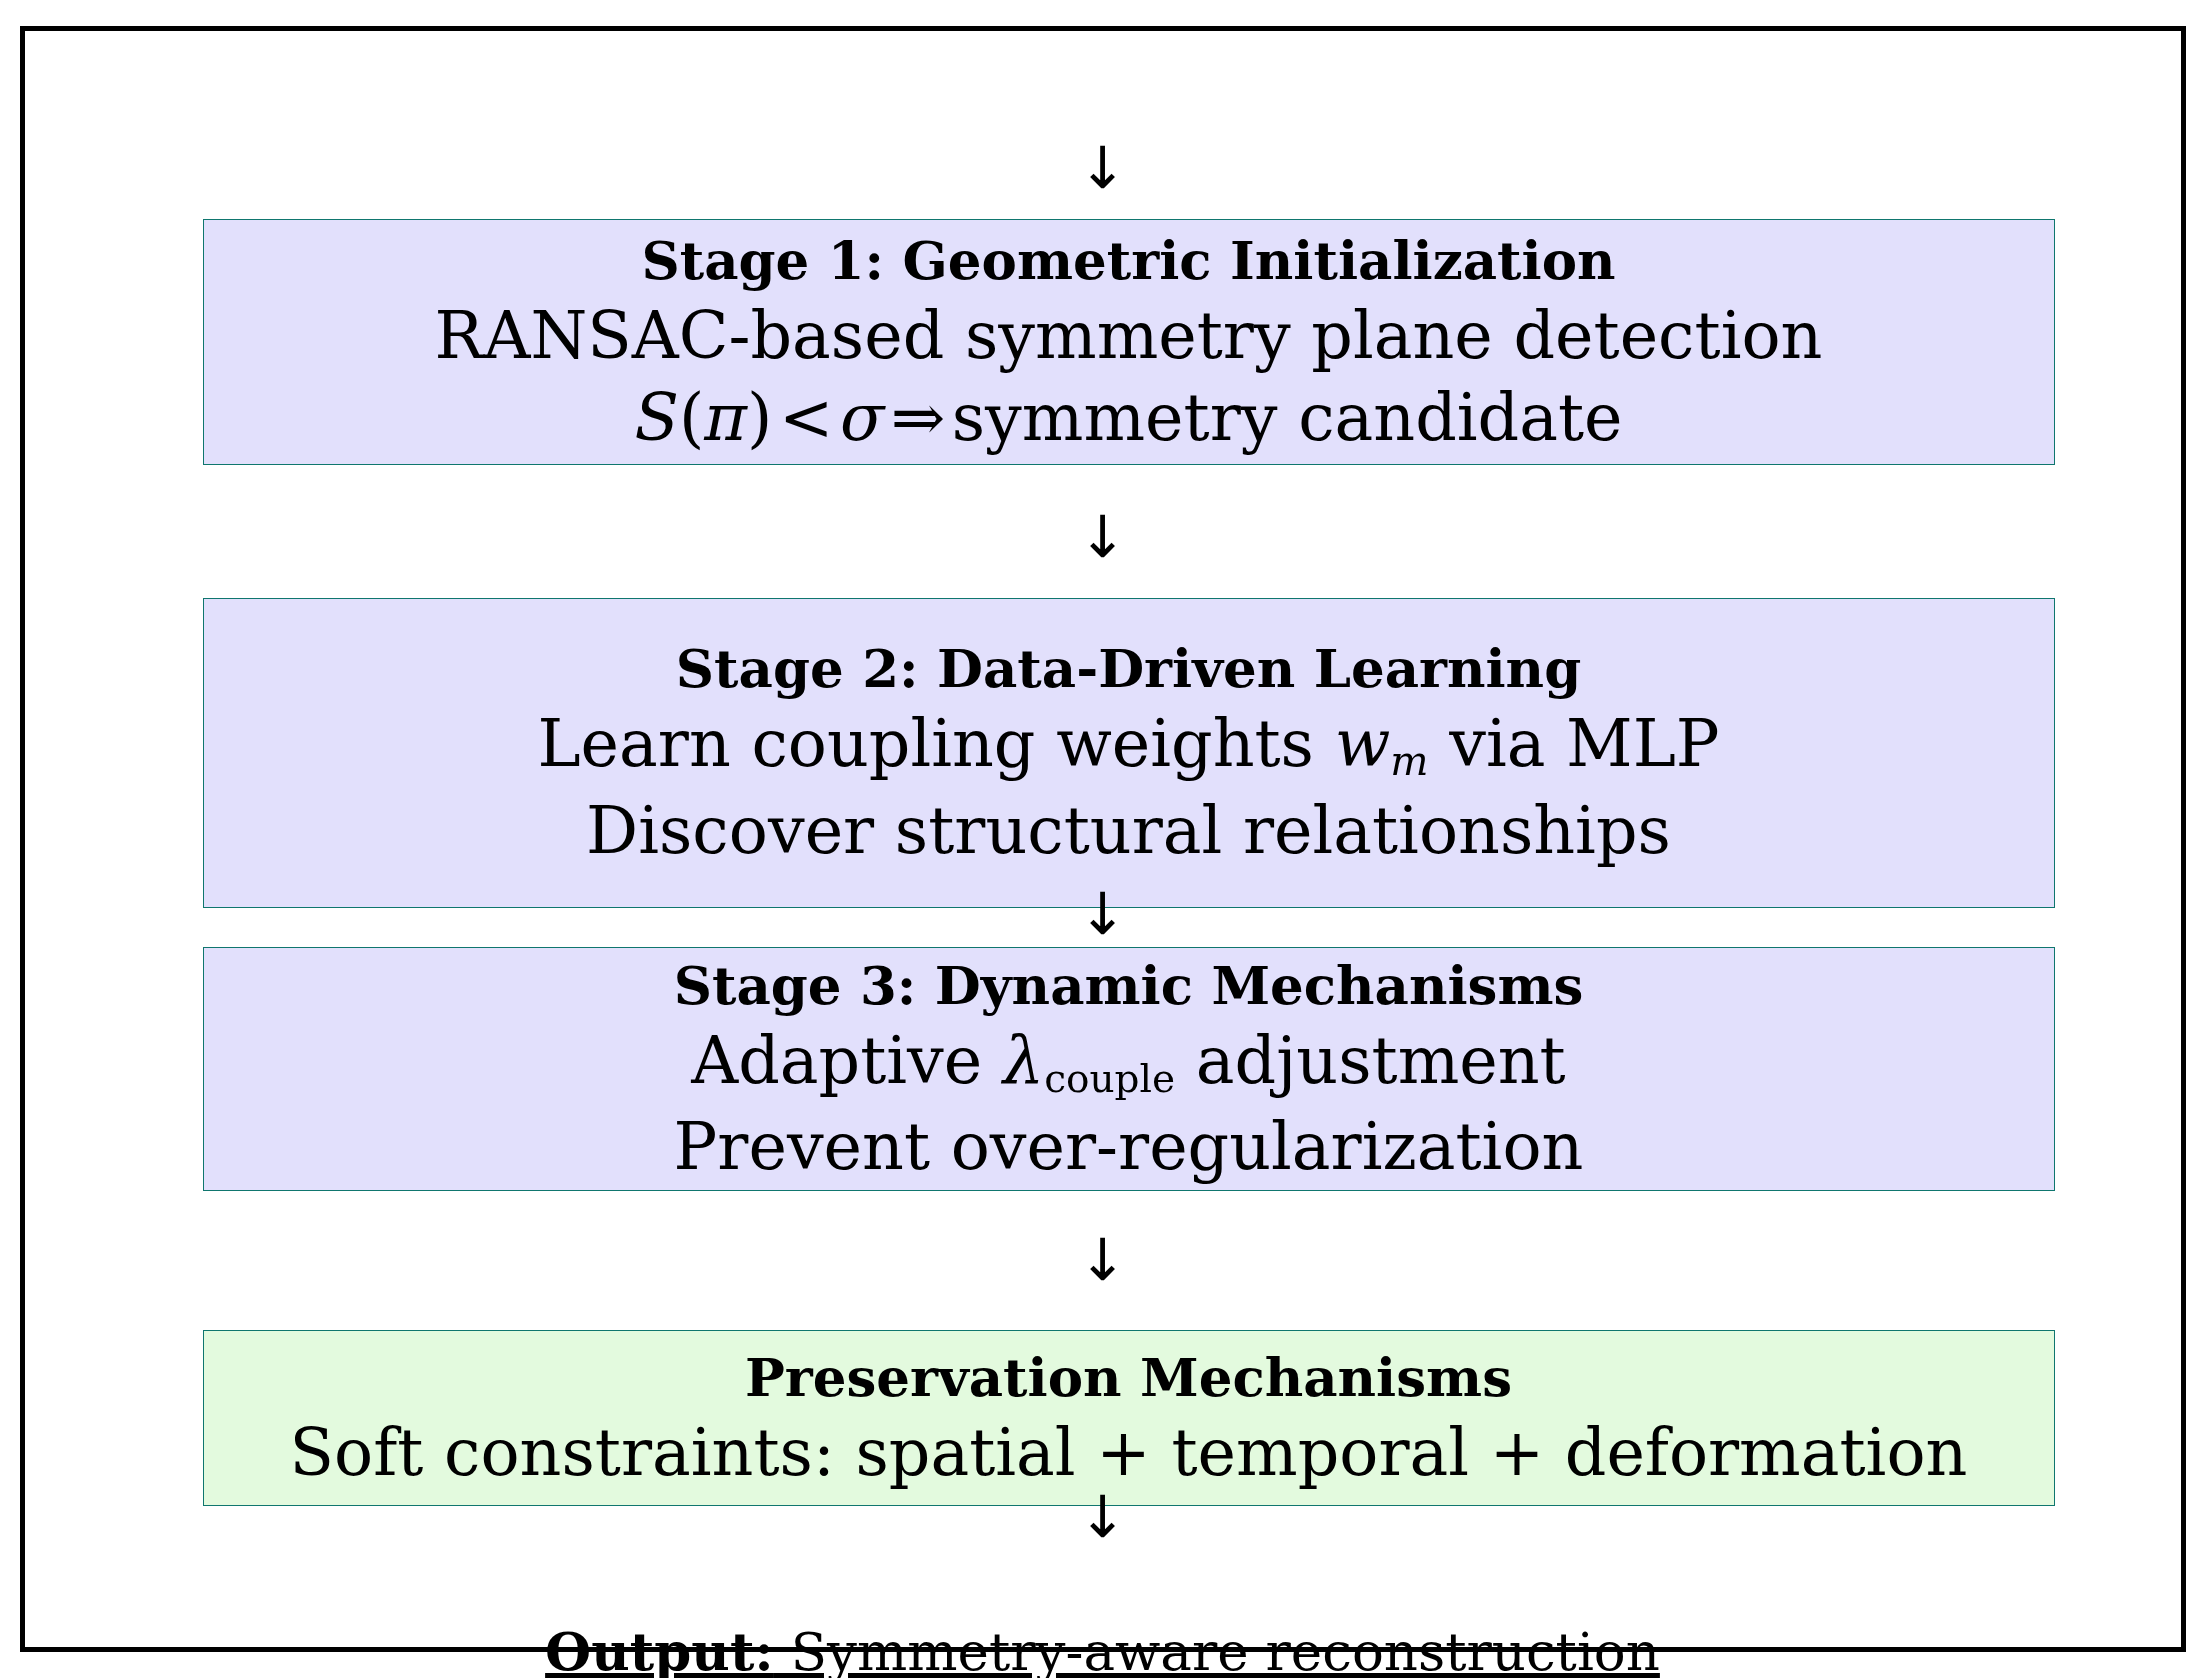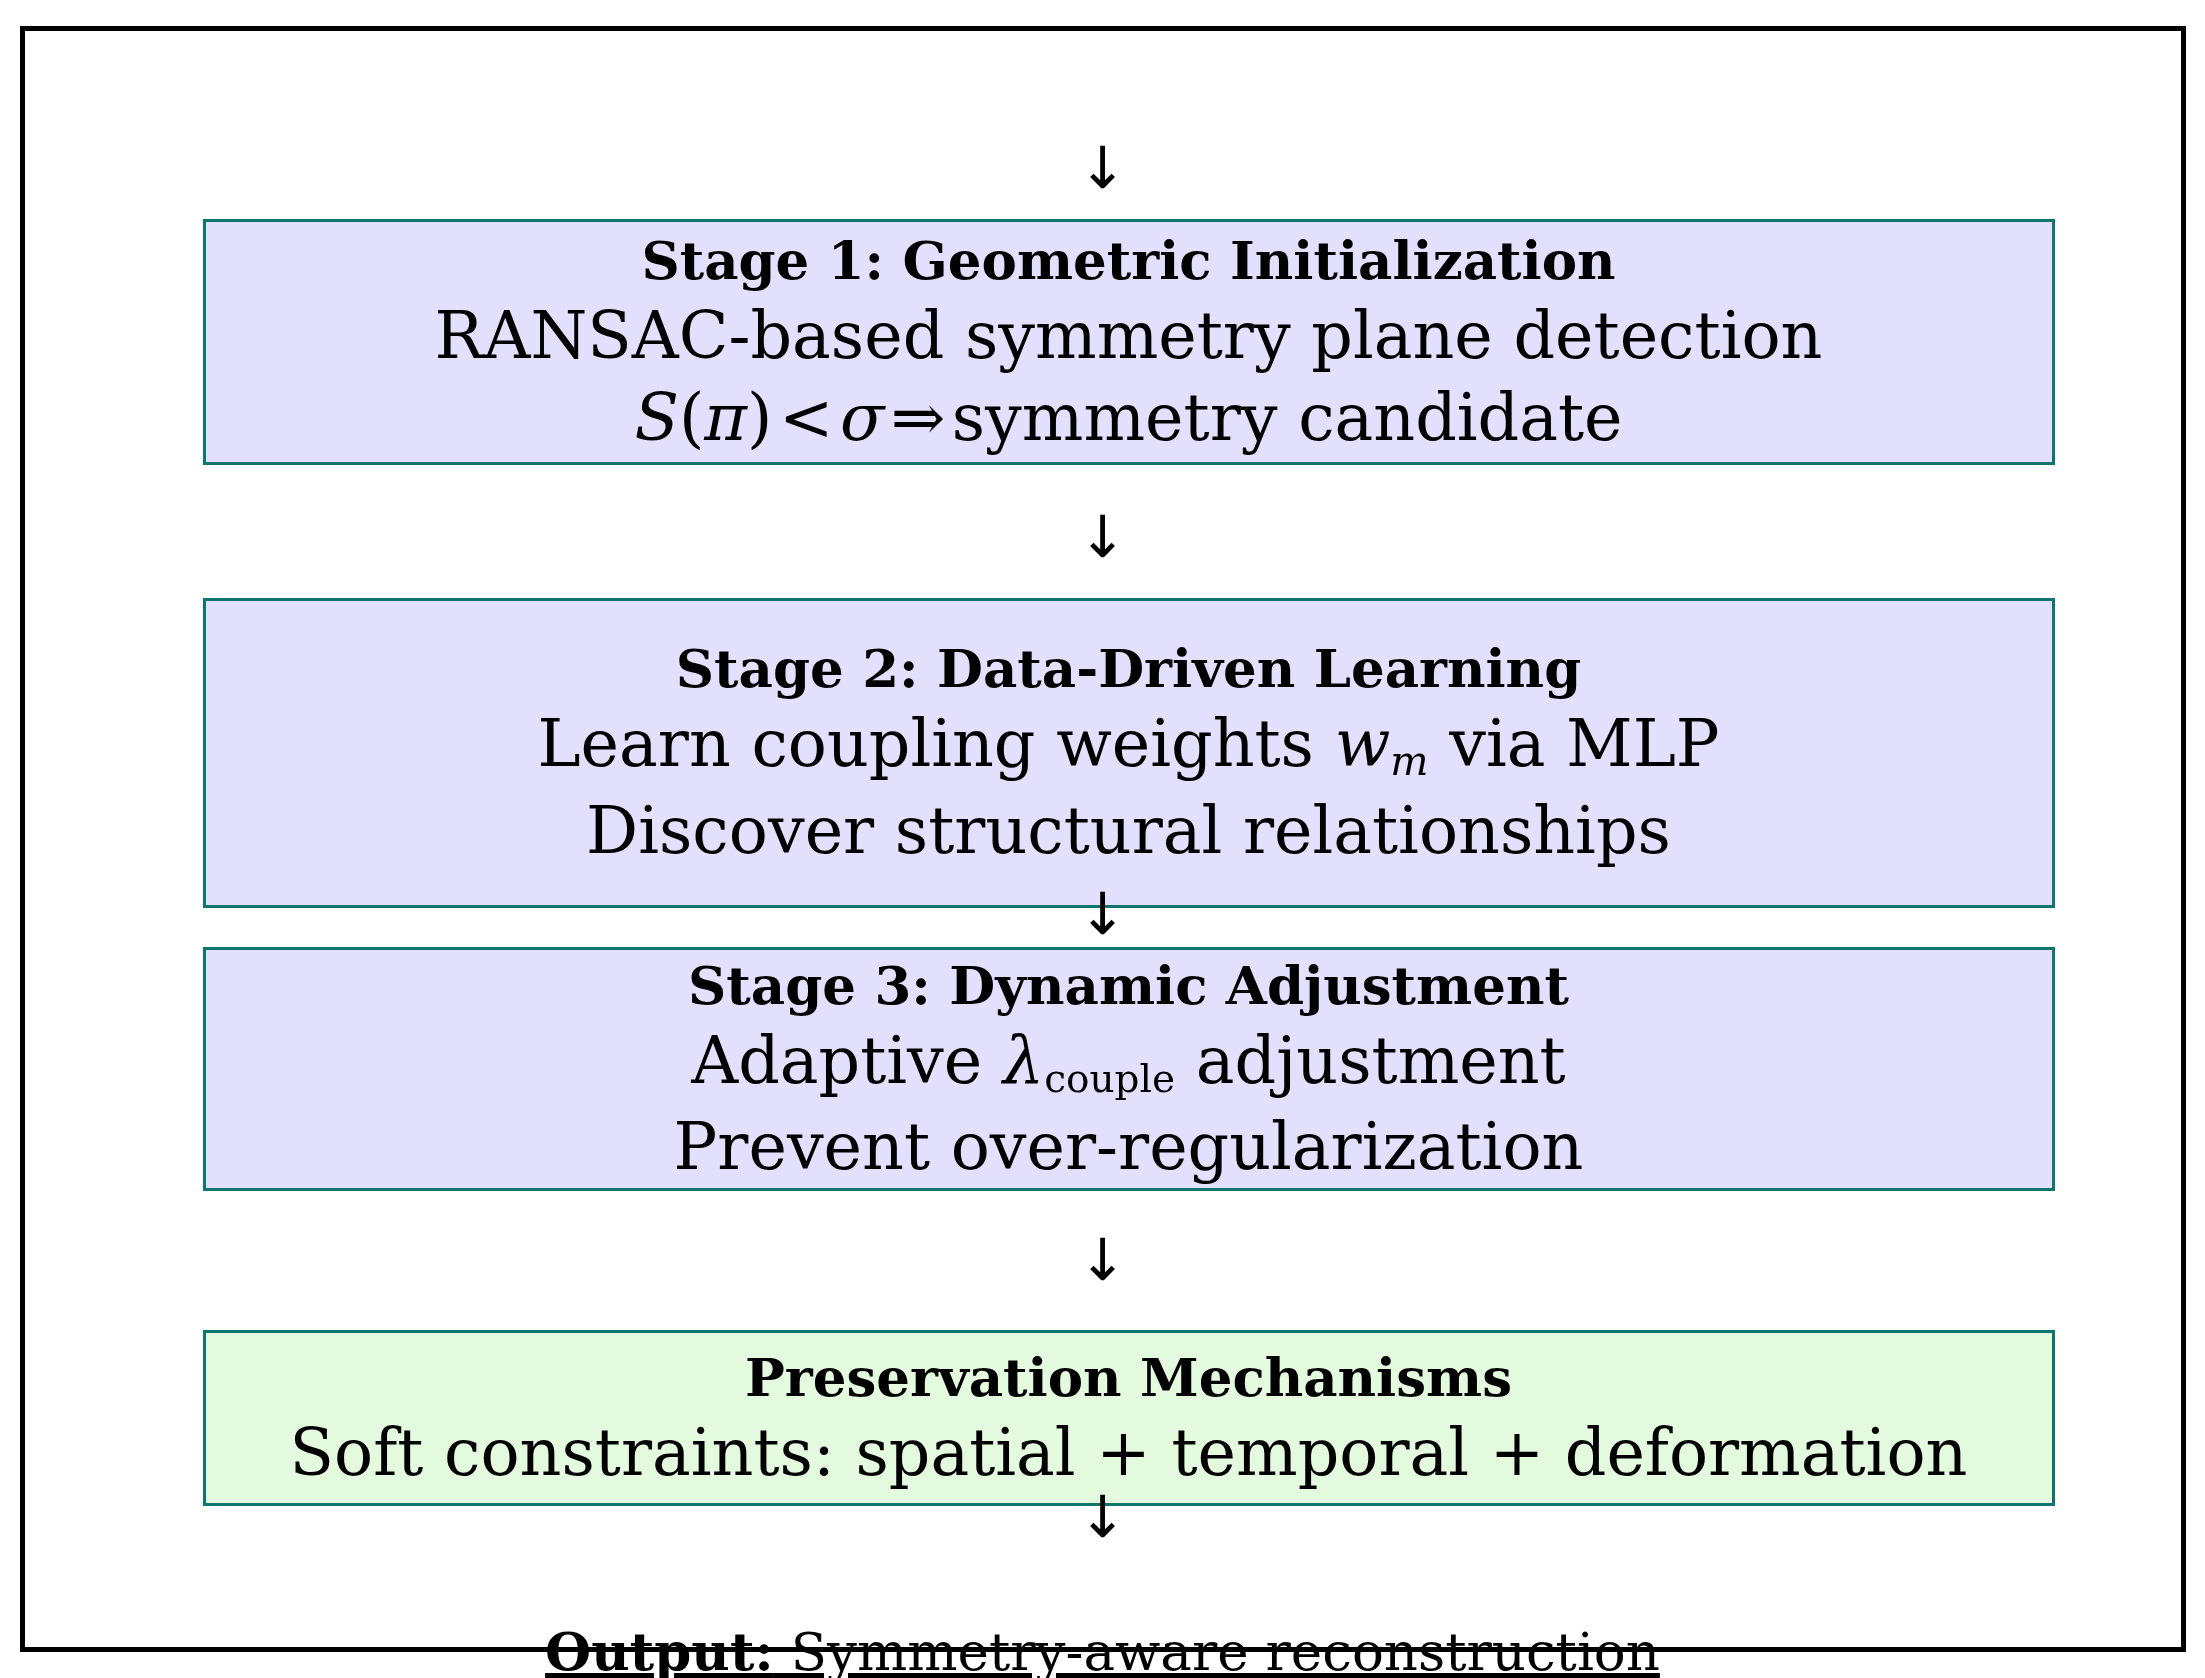--- a/index.html
+++ b/index.html
@@ -57,21 +57,21 @@
     line-height: 1.0;
     font-family: "DejaVu Sans", "Liberation Sans", sans-serif;
     color: #000000;
   }
 
   
   .stage-box {
     position: absolute;
     left: 178px;
     width: 1852px;
-    border: 3px solid #0f766e;
+    border: 1px solid #0f766e;
     box-sizing: border-box;
     display: flex;
     flex-direction: column;
     align-items: center;
     justify-content: center;
   }
   .stage-box.fill-lavender { background: #e2e0fc; }
   .stage-box.fill-green    { background: #e3fade; }
 
   .stage-title {
@@ -143,21 +143,21 @@
       <span>Learn coupling weights </span><span class="mi">w</span><span class="sub">m</span><span> via MLP</span>
     </div>
     <div class="stage-sub">Discover structural relationships</div>
   </div>
 
   <div class="arrow" style="top: 854px;">
     <span>↓</span>
   </div>
 
   <div class="stage-box fill-lavender" style="top: 916px; height: 244px;">
-    <div class="stage-title">Stage 3: Dynamic Adjustment</div>
+    <div class="stage-title">Stage 3: Dynamic Mechanisms</div>
     <div class="stage-sub">
       <span>Adaptive </span><span class="mi">λ</span><span class="sub-up">couple</span><span> adjustment</span>
     </div>
     <div class="stage-sub">Prevent over-regularization</div>
   </div>
 
   <div class="arrow" style="top: 1200px;">
     <span>↓</span>
   </div>
 

